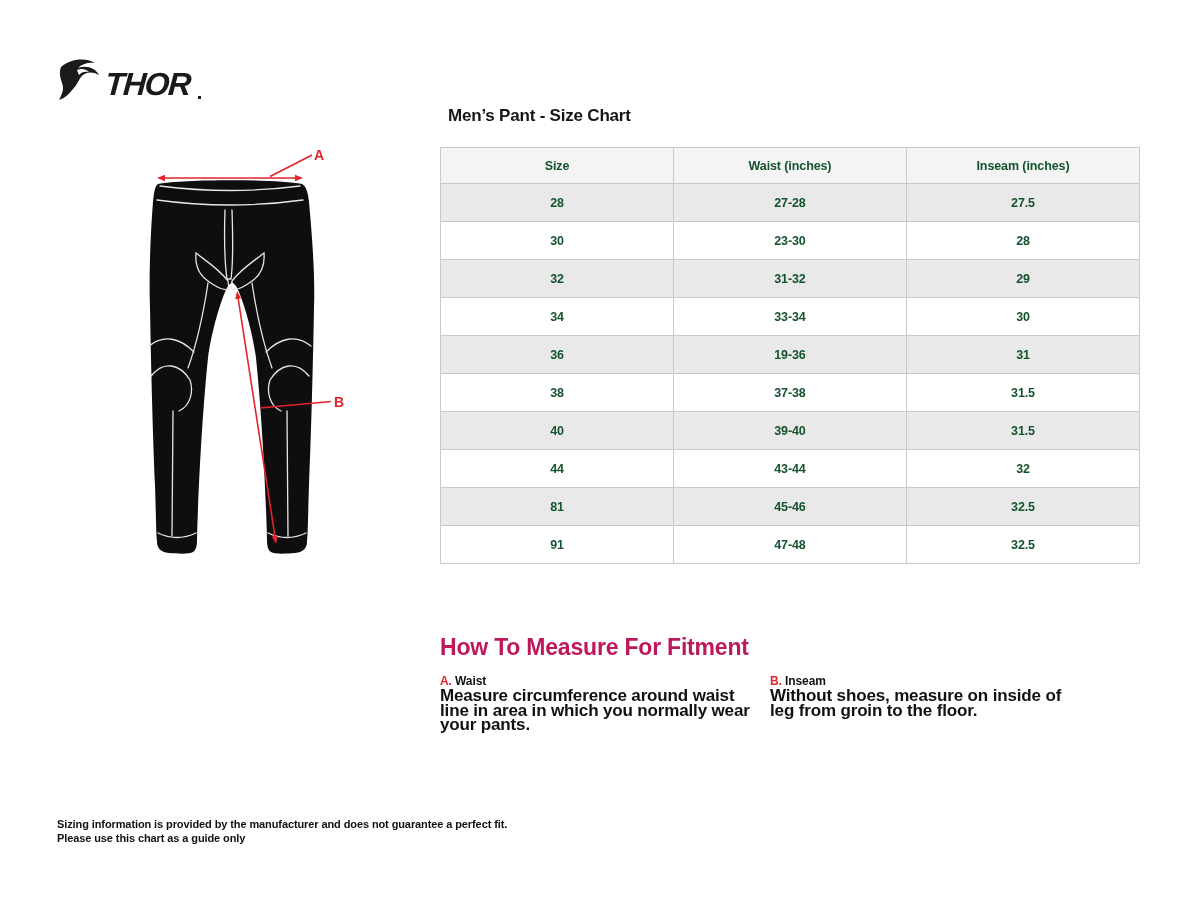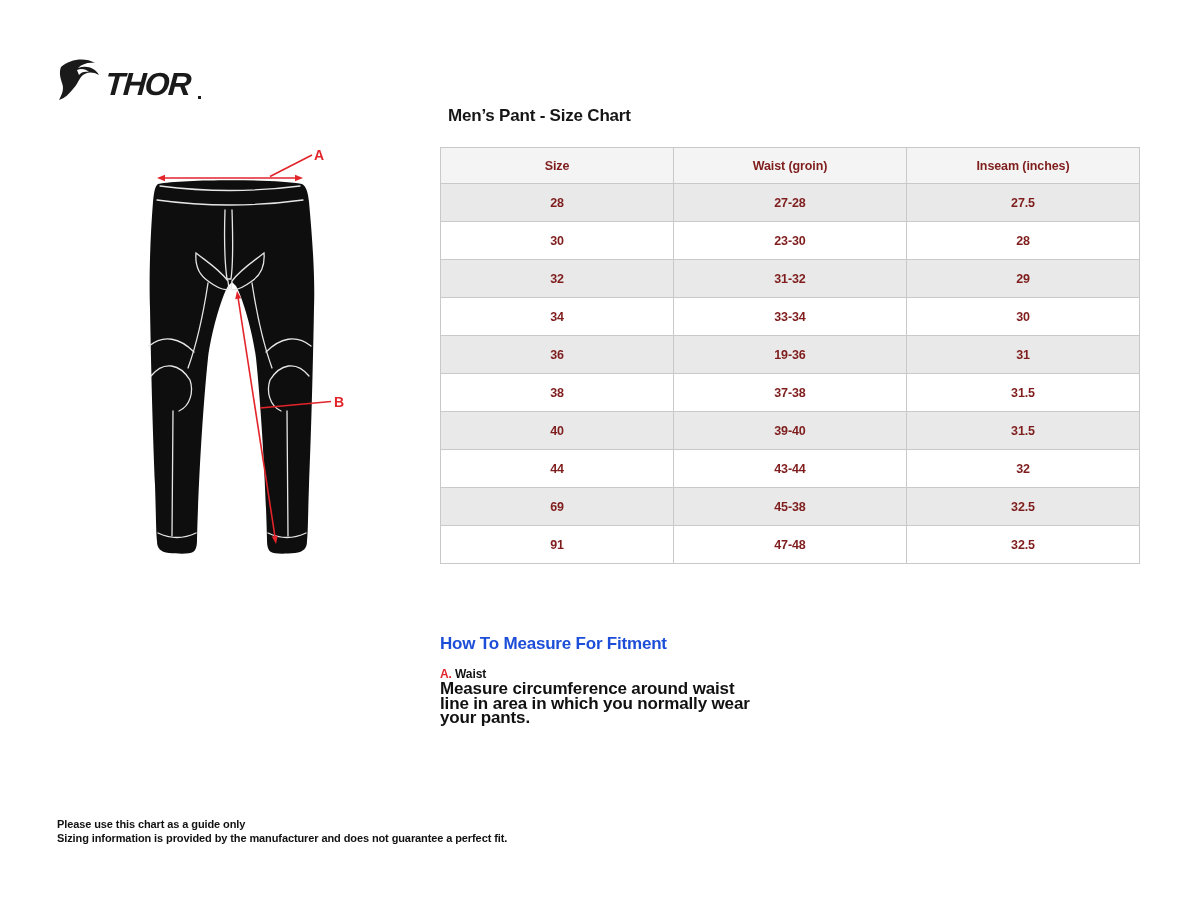--- a/index.html
+++ b/index.html
@@ -11,29 +11,29 @@
   .logo { position:absolute; left:57px; top:58px; width:150px; height:48px; }
 
   
   .figure { position:absolute; left:120px; top:140px; width:260px; height:430px; }
 
   
   .chart-title { position:absolute; left:448px; top:106px; font-size:17px; font-weight:700; letter-spacing:-0.2px; color:#161616; }
   .size-table { position:absolute; left:440px; top:147px; width:700px; border-collapse:collapse; table-layout:fixed; }
   .size-table th, .size-table td {
     border:1px solid #c9c9c9; text-align:center; vertical-align:middle;
-    font-size:12.5px; font-weight:700; letter-spacing:-0.1px; color:#7f1d1d;
+    font-size:12.5px; font-weight:700; letter-spacing:-0.1px; color:#14532d;
   }
   .size-table th { height:36px; background:#f4f4f4; font-weight:700; }
   .size-table td { height:38px; background:#ffffff; }
   .size-table tbody tr:nth-child(odd) td { background:#e9e9e9; }
 
   
   .measure { position:absolute; left:440px; top:634px; width:700px; }
-  .measure-title { font-size:17px; font-weight:700; letter-spacing:-0.2px; color:#1d4ed8; }
+  .measure-title { font-size:23px; font-weight:700; letter-spacing:-0.2px; color:#be185d; }
   .measure-items { display:flex; margin-top:13px; }
   .measure-item { width:310px; }
   .measure-item + .measure-item { margin-left:20px; }
   .measure-item-head { font-size:12px; font-weight:700; letter-spacing:-0.1px; color:#111; margin-bottom:1px; }
   .measure-letter { color:#e2242b; }
   .measure-desc { font-size:17px; font-weight:700; letter-spacing:-0.15px; line-height:14.5px; color:#111; }
 
   
   .footer { position:absolute; left:57px; top:818px; font-size:11px; font-weight:700; letter-spacing:-0.1px; line-height:13.5px; color:#111; }
 </style>
@@ -90,21 +90,21 @@
     <text x="194" y="20" font-family="Liberation Sans, sans-serif" font-weight="bold" font-size="14" fill="#e2242b">A</text>
     <text x="214" y="267" font-family="Liberation Sans, sans-serif" font-weight="bold" font-size="14" fill="#e2242b">B</text>
   </svg>
 
   <div class="chart-title">Men’s Pant - Size Chart</div>
 
   <table class="size-table">
     <thead>
       <tr>
         <th>Size</th>
-        <th>Waist (groin)</th>
+        <th>Waist (inches)</th>
         <th>Inseam (inches)</th>
       </tr>
     </thead>
     <tbody>
         <tr>
           <td>28</td>
           <td>27-28</td>
           <td>27.5</td>
         </tr>
         <tr>
@@ -136,43 +136,50 @@
           <td>40</td>
           <td>39-40</td>
           <td>31.5</td>
         </tr>
         <tr>
           <td>44</td>
           <td>43-44</td>
           <td>32</td>
         </tr>
         <tr>
-          <td>69</td>
-          <td>45-38</td>
+          <td>81</td>
+          <td>45-46</td>
           <td>32.5</td>
         </tr>
         <tr>
           <td>91</td>
           <td>47-48</td>
           <td>32.5</td>
         </tr>
       </tbody>
   </table>
 
   <div class="measure">
     <div class="measure-title">How To Measure For Fitment</div>
     <div class="measure-items">
       <div class="measure-item">
         <div class="measure-item-head">
           <span class="measure-letter">A.</span>
           <span>Waist</span>
         </div>
         <div class="measure-desc">Measure circumference around waist line in area in which you normally wear your pants.</div>
       </div>
+      <div class="measure-item">
+        <div class="measure-item-head">
+          <span class="measure-letter">B.</span>
+          <span>Inseam</span>
+        </div>
+        <div class="measure-desc">Without shoes, measure on inside of leg from groin to the floor.</div>
+      </div>
     </div>
   </div>
 
   <div class="footer">
+    <div>Sizing information is provided by the manufacturer and does not guarantee a perfect fit.</div>
     <div>Please use this chart as a guide only</div>
-    <div>Sizing information is provided by the manufacturer and does not guarantee a perfect fit.</div>
   </div>
 
 </div>
 
 </body></html>

